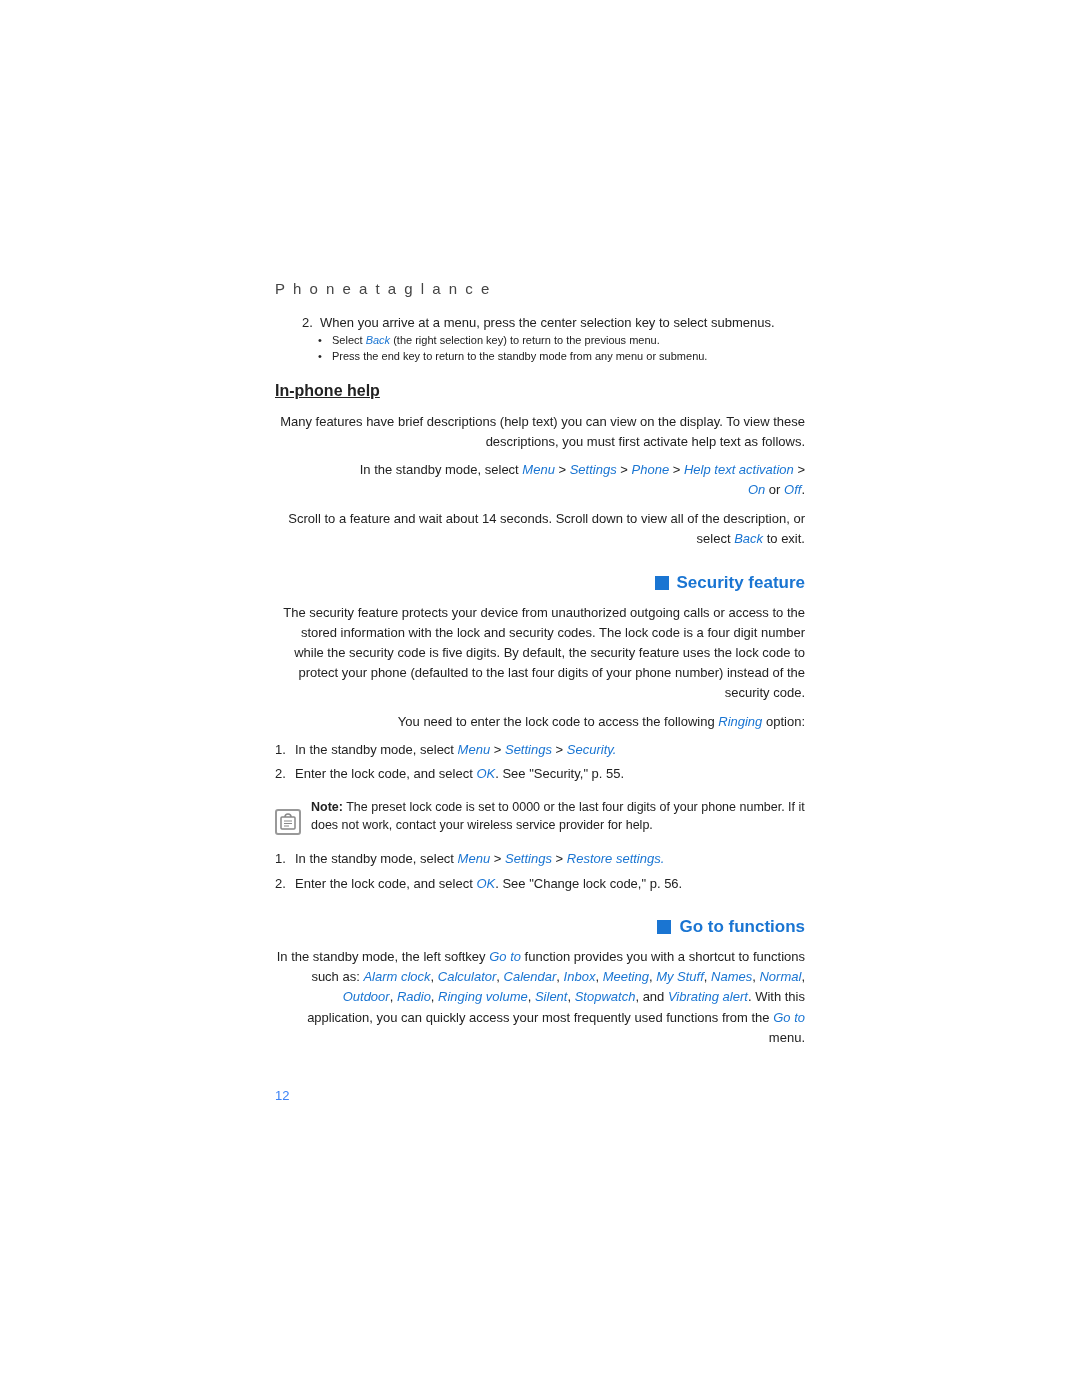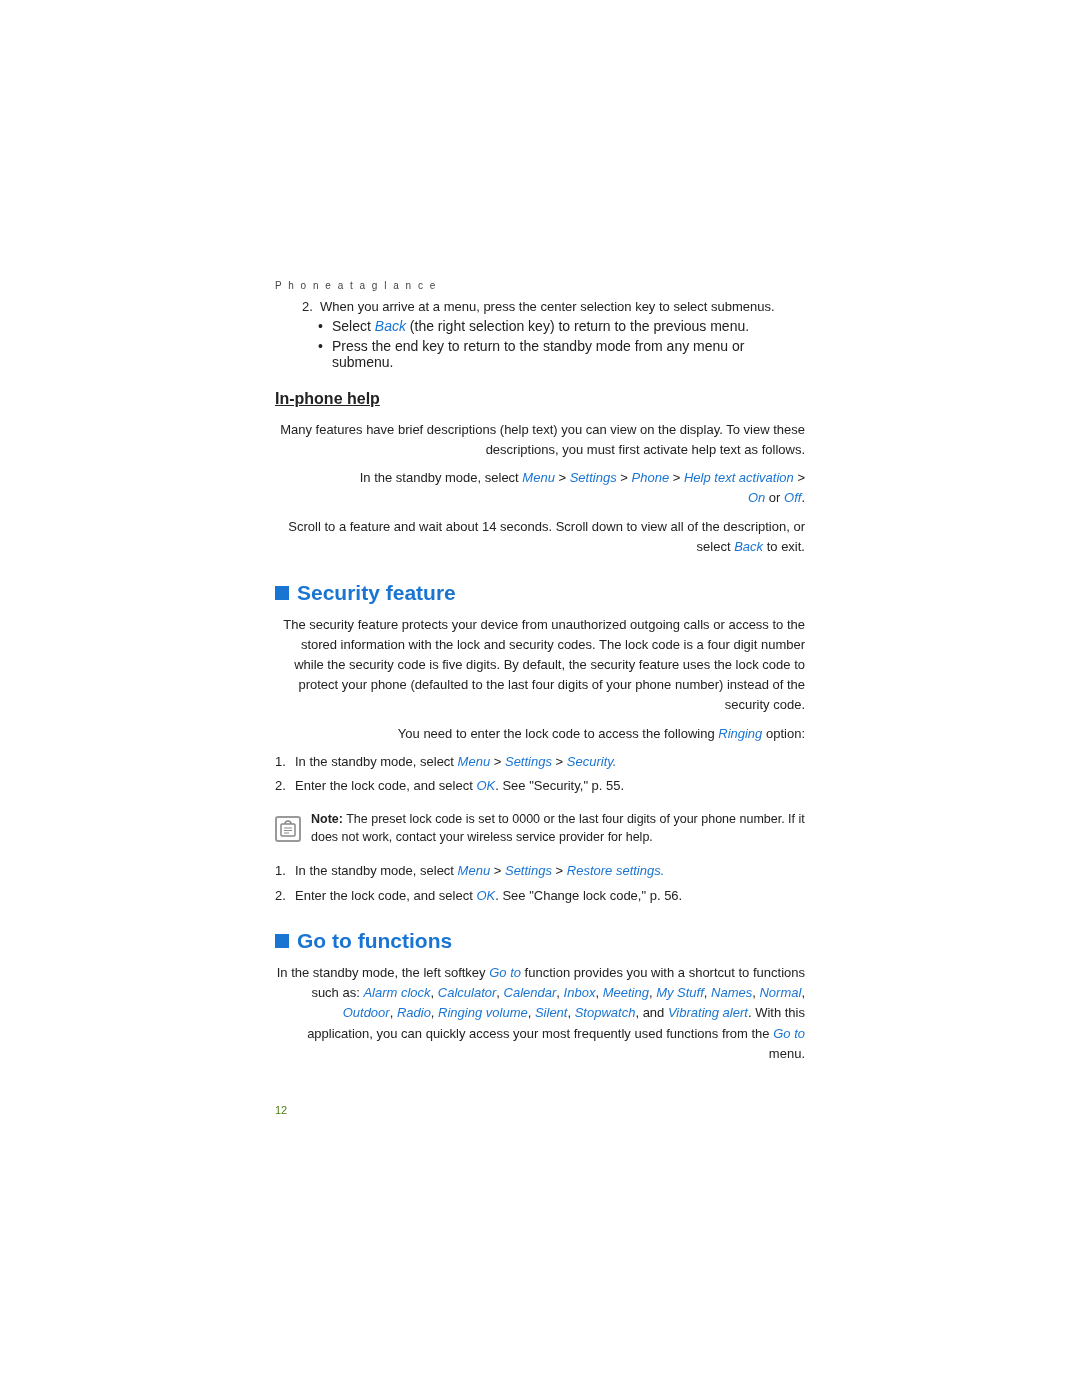--- a/index.html
+++ b/index.html
@@ -19,24 +19,24 @@
     }
 
     .page {
       width: 1080px;
       min-height: 1397px;
       background: #ffffff;
       padding: 280px 275px 80px 275px;
     }
 
     .section-label {
-      font-size: 10px;
+      font-size: 15px;
       letter-spacing: 2px;
       color: #444444;
-      margin-bottom: 8px;
+      margin-bottom: 18px;
       font-family: 'Arial', sans-serif;
     }
 
     .intro-list {
       margin-bottom: 16px;
       padding-left: 0;
       list-style: none;
       margin-left: 27px;
     }
 
@@ -46,21 +46,21 @@
       margin-bottom: 4px;
     }
 
     .bullet-list {
       list-style: none;
       padding-left: 16px;
       margin-top: 4px;
     }
 
     .bullet-list li {
-      font-size: 14px;
+      font-size: 11px;
       color: #222;
       margin-bottom: 4px;
       position: relative;
       padding-left: 14px;
     }
 
     .bullet-list li::before {
       content: '•';
       position: absolute;
       left: 0;
@@ -72,25 +72,26 @@
       font-weight: bold;
       color: #222;
       text-decoration: underline;
       margin-bottom: 12px;
       margin-top: 20px;
     }
 
     .blue-heading {
       display: flex;
       align-items: center;
-      font-size: 21px;
+      font-size: 17px;
       font-weight: bold;
       color: #1a75d2;
       margin-top: 24px;
       margin-bottom: 10px;
+      justify-content: flex-end;
     }
 
     .blue-square {
       display: inline-block;
       width: 14px;
       height: 14px;
       background: #1a75d2;
       margin-right: 8px;
       flex-shrink: 0;
     }
@@ -103,21 +104,21 @@
       text-align: right;
     }
 
     a, .link {
       color: #1a75d2;
       text-decoration: none;
     }
 
     .note-box {
       display: flex;
-      align-items: center;
+      align-items: flex-end;
       background: #fff;
       margin: 10px 0;
       padding: 4px 0;
     }
 
     .note-icon {
       width: 26px;
       height: 26px;
       border: 2px solid #999;
       border-radius: 3px;
@@ -154,22 +155,22 @@
       line-height: 1.5;
     }
 
     .numbered-list li .num {
       position: absolute;
       left: 0;
       top: 0;
     }
 
     .page-number {
-      font-size: 11px;
-      color: #4d7c0f;
+      font-size: 13px;
+      color: #3b82f6;
       margin-top: 40px;
     }
   </style>
 </head>
 <body>
 
 <div class="page">
 
   <div class="section-label">P h o n e   a t   a   g l a n c e</div>
 

